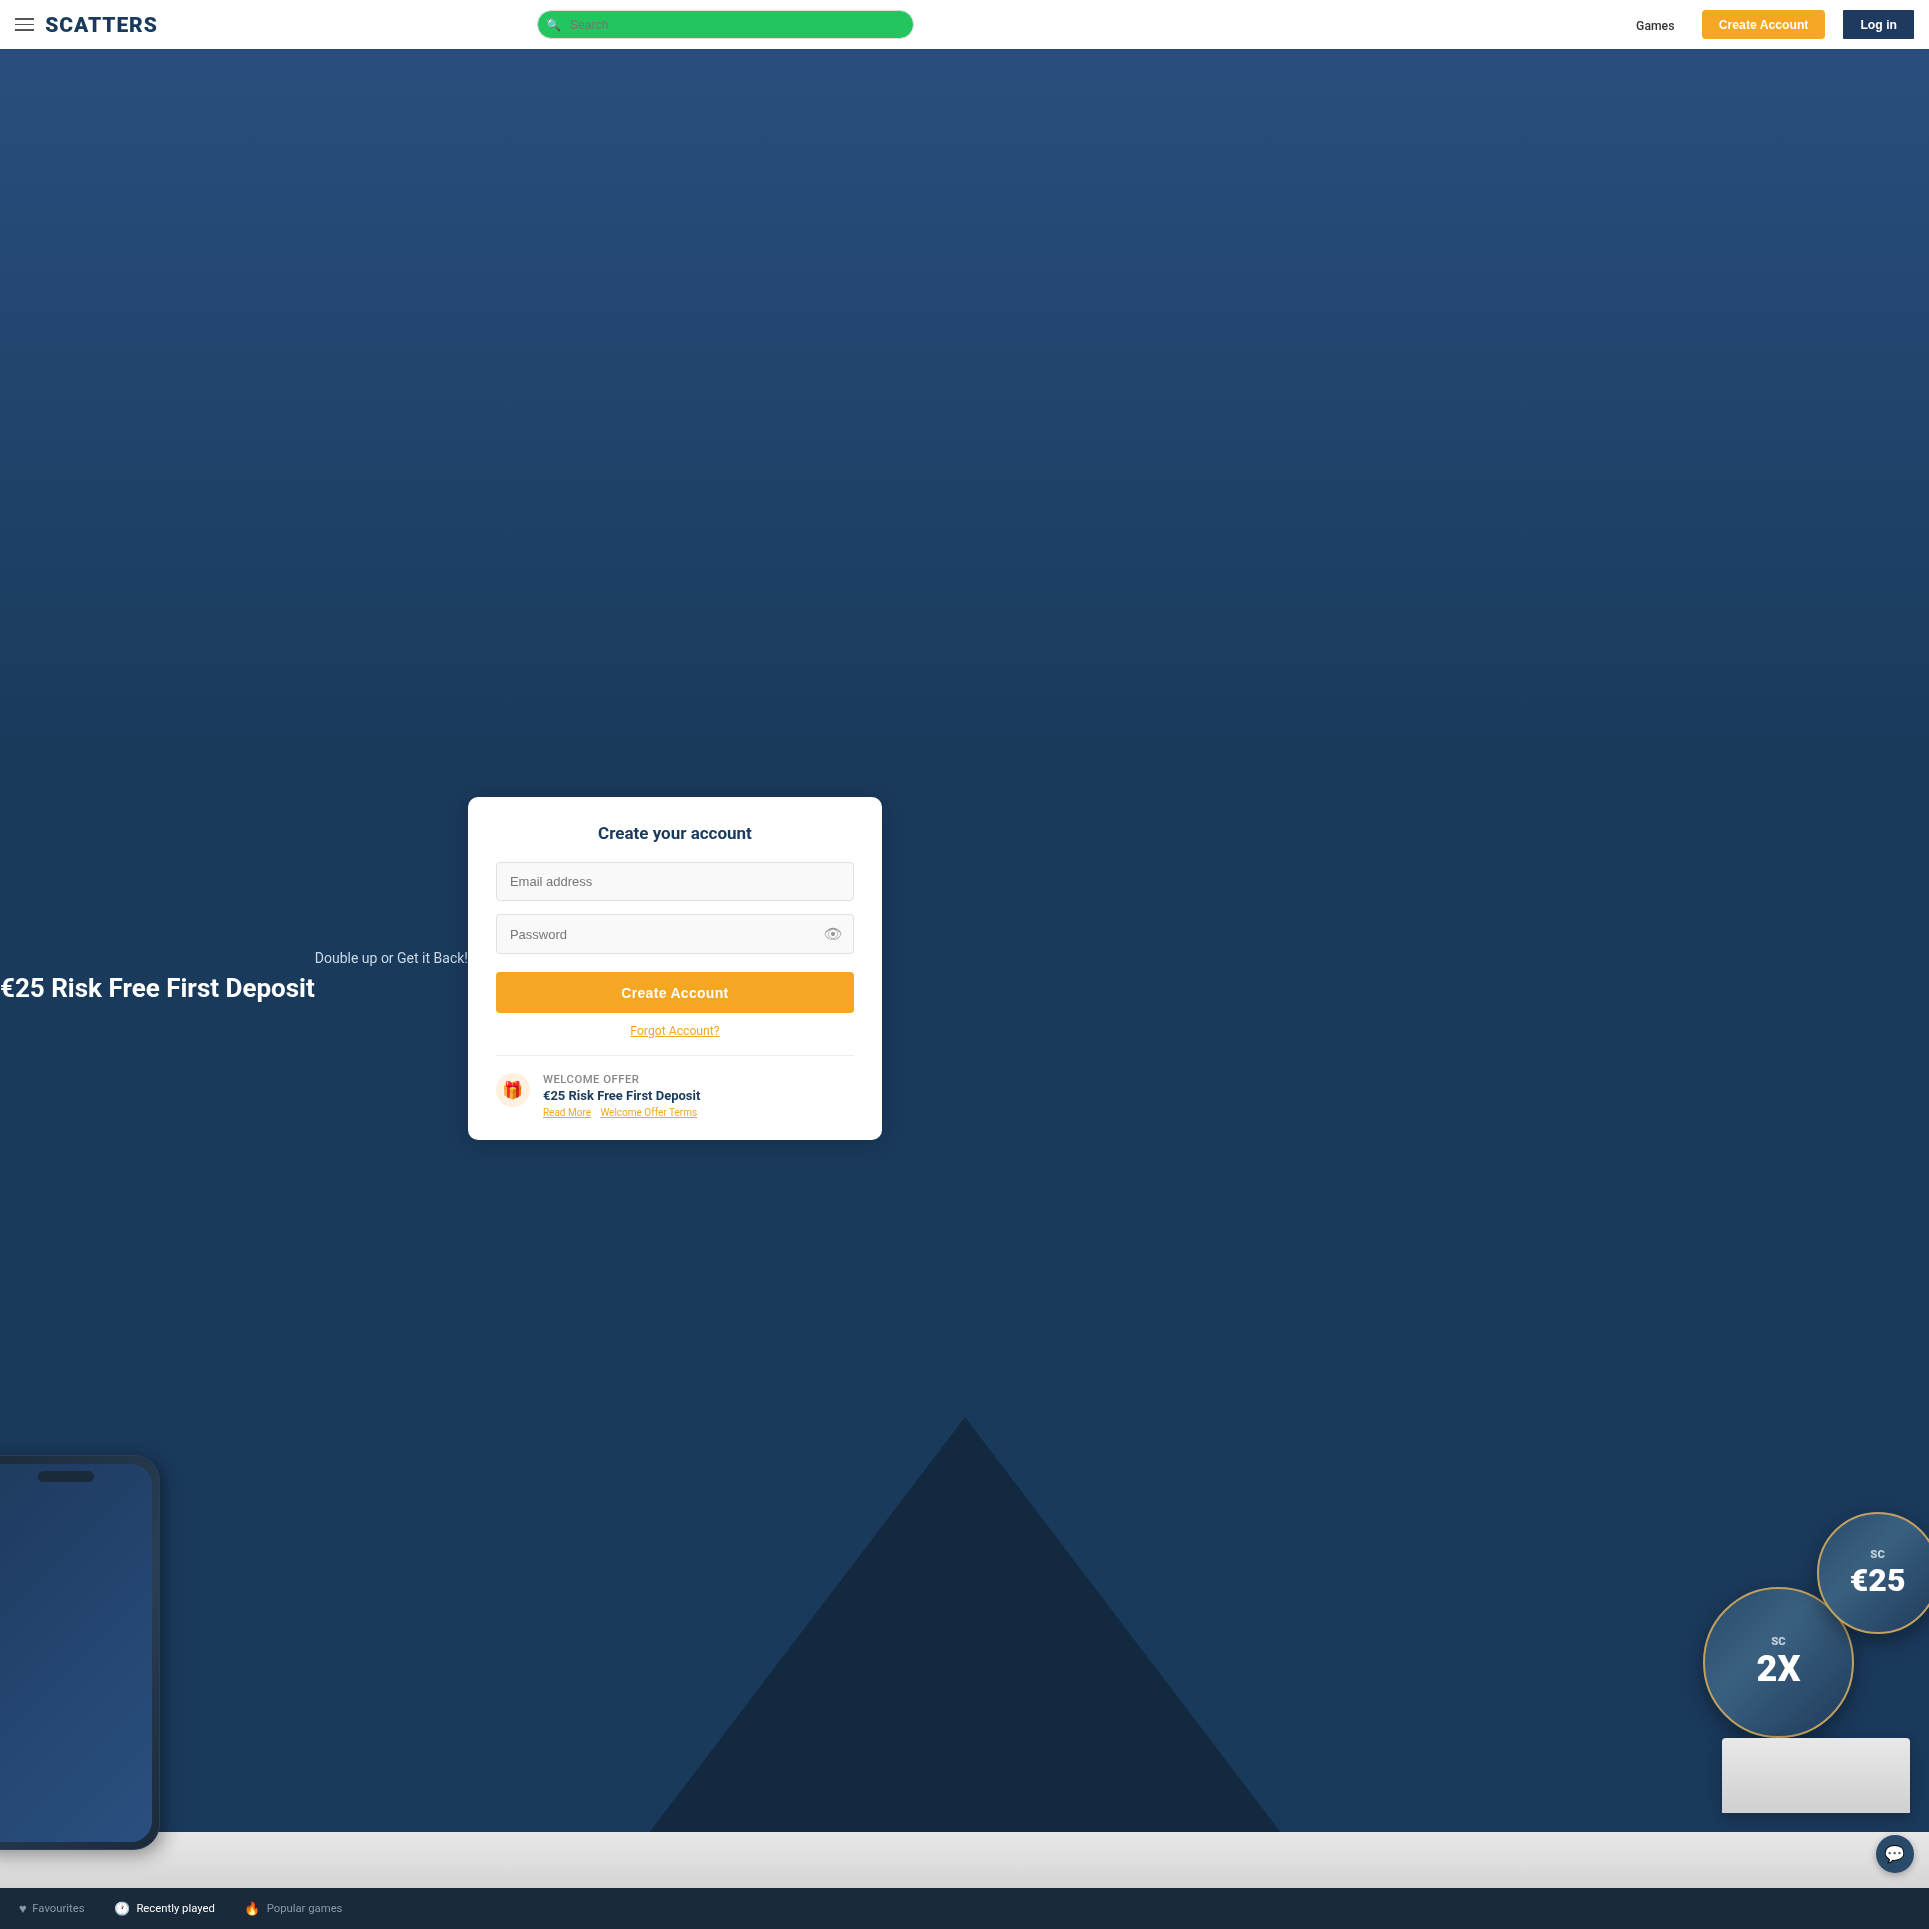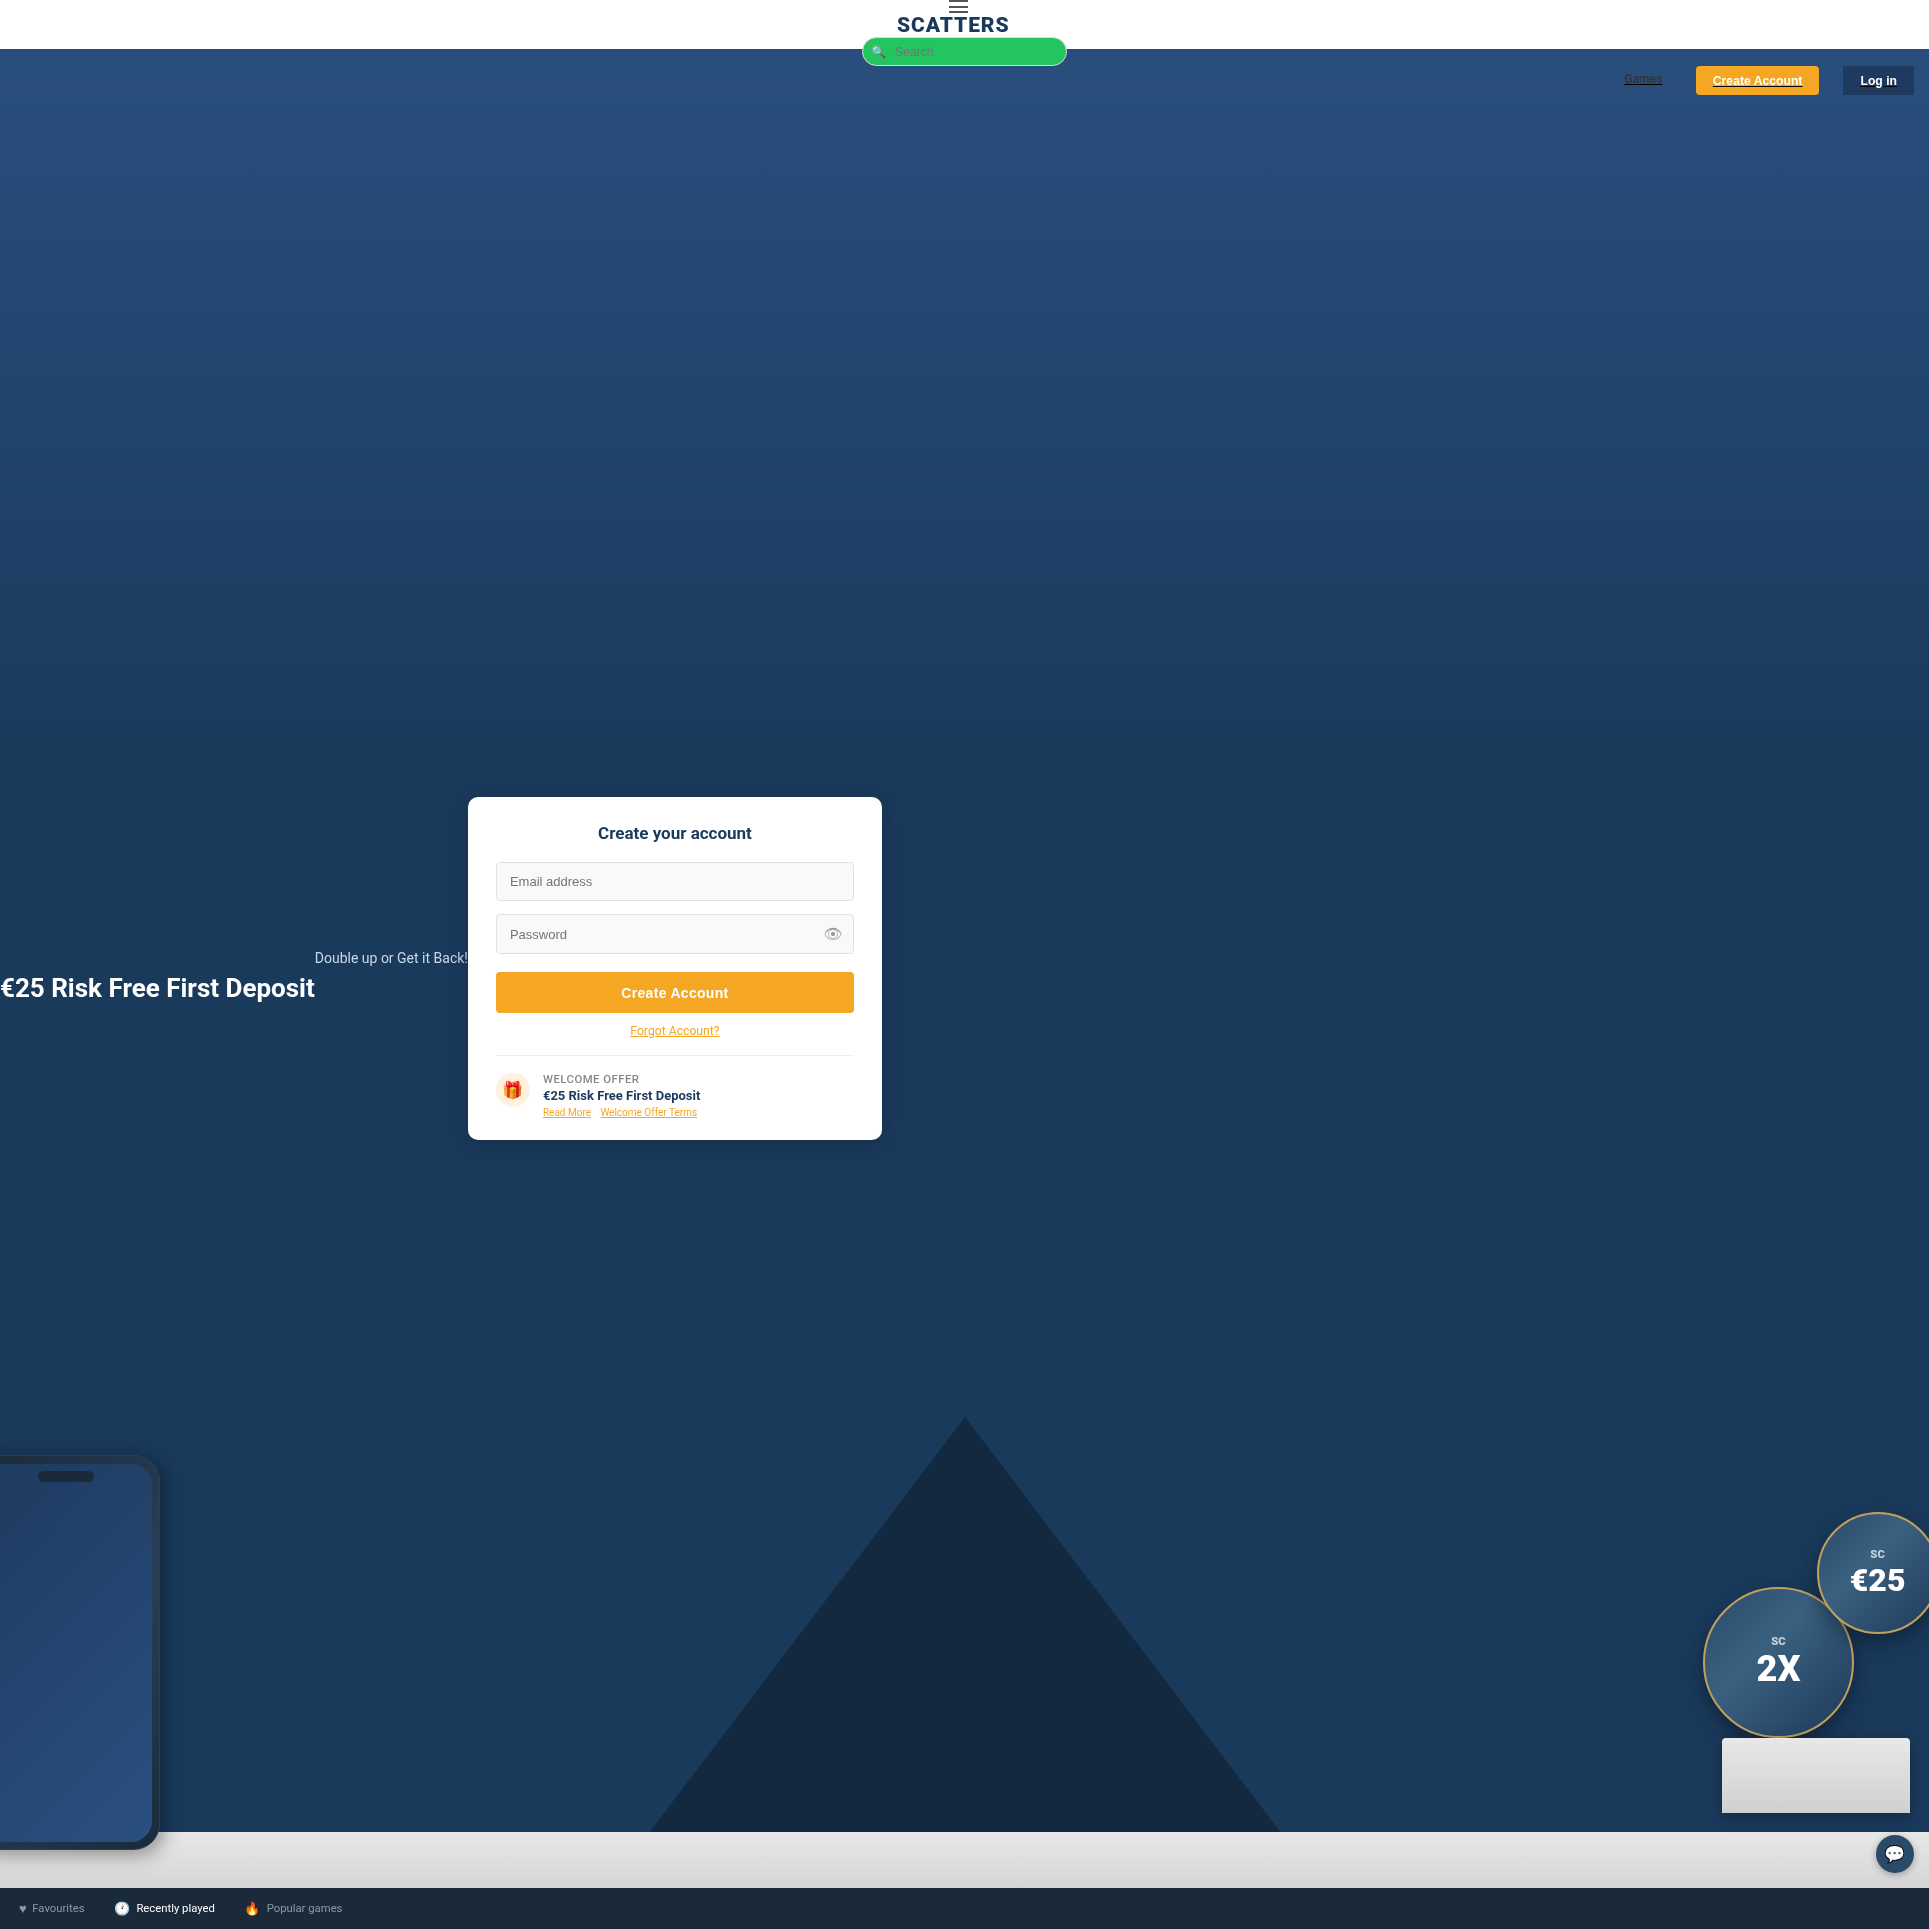--- a/index.html
+++ b/index.html
@@ -17,21 +17,20 @@
       top: 0;
       left: 0;
       right: 0;
       height: 49px;
       background: #ffffff;
       display: flex;
       align-items: center;
       padding: 0 15px;
       z-index: 100;
       box-shadow: 0 0.9px 3.8px rgba(0,0,0,0.1);
-      flex-direction: column;
     }
 
     .navbar-menu-icon {
       cursor: pointer;
       margin-right: 11.3px;
       display: flex;
       flex-direction: column;
       gap: 3.8px;
     }
     .navbar-menu-icon span {
@@ -70,24 +69,23 @@
       position: absolute;
       left: 9.4px;
       top: 50%;
       transform: translateY(-50%);
       color: #999;
       font-size: 12.2px;
     }
 
     .navbar-right {
       display: flex;
-      align-items: flex-start;
-      gap: 24px;
+      align-items: flex-end;
+      gap: 18px;
       margin-left: auto;
-      text-decoration: underline;
     }
 
     .navbar-games-link {
       font-size: 12.2px;
       color: #333;
       font-weight: 500;
       cursor: pointer;
       padding: 5.6px 9.4px;
     }
 

